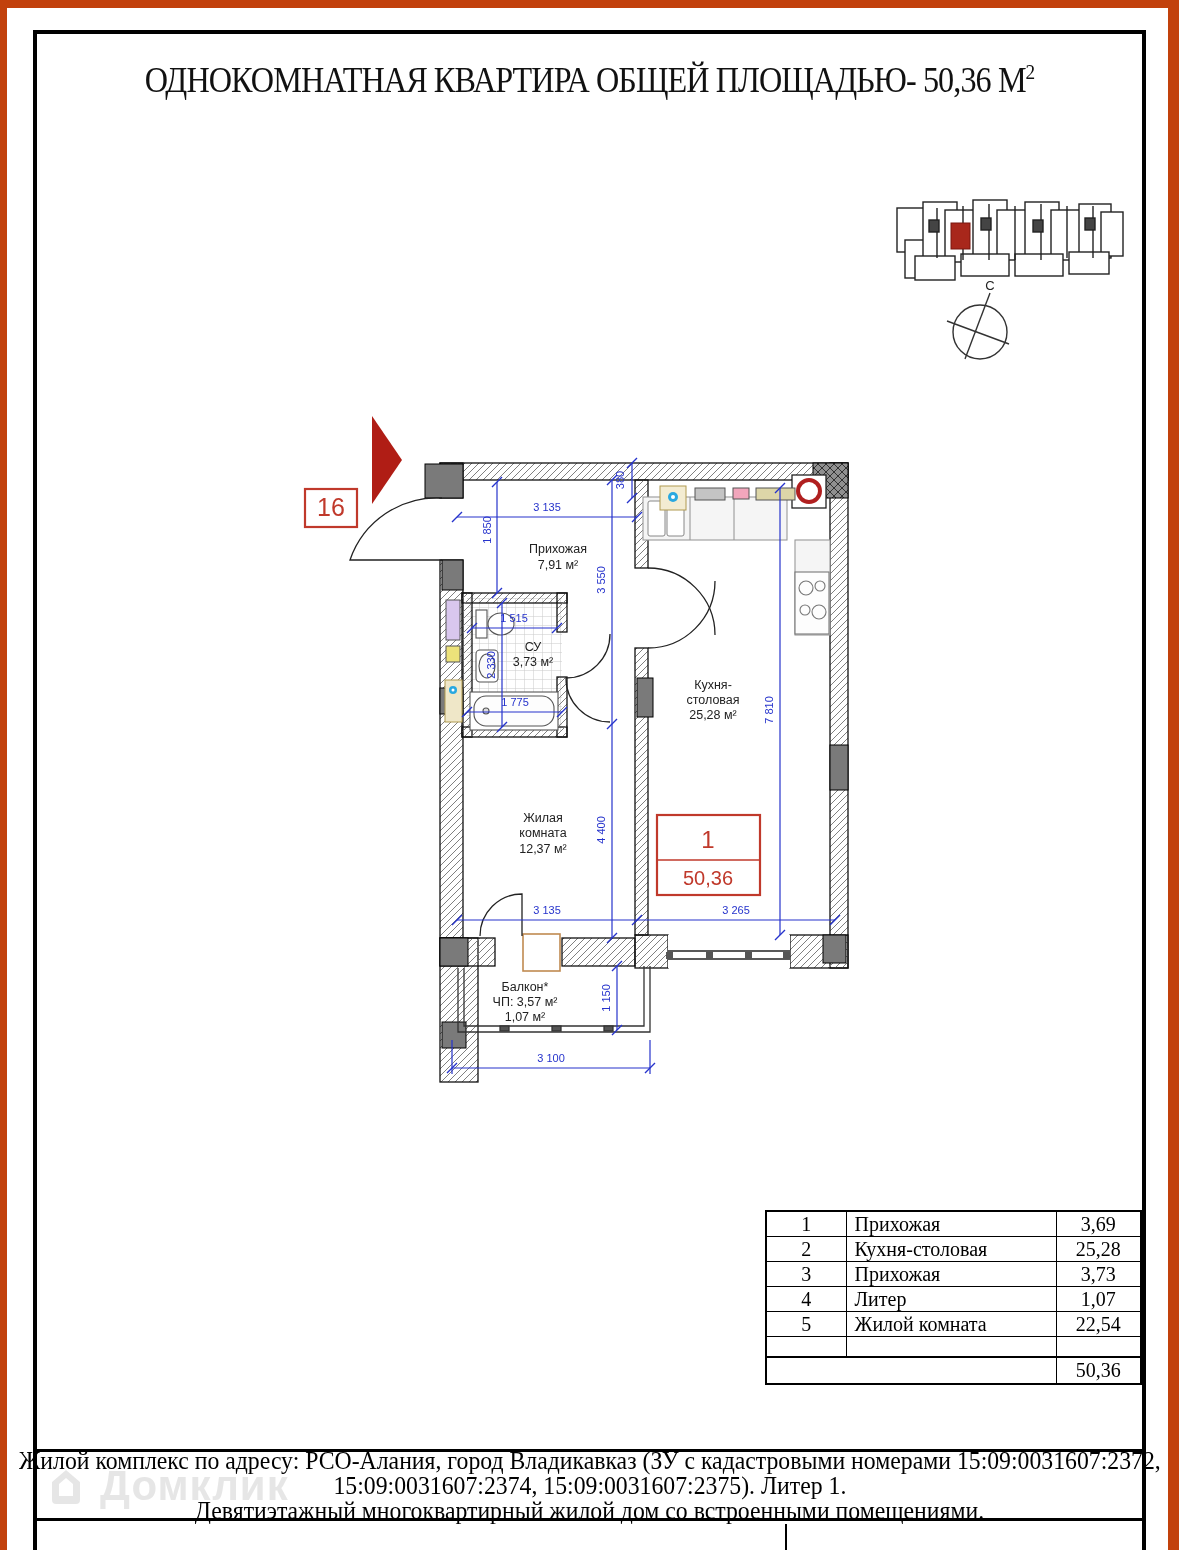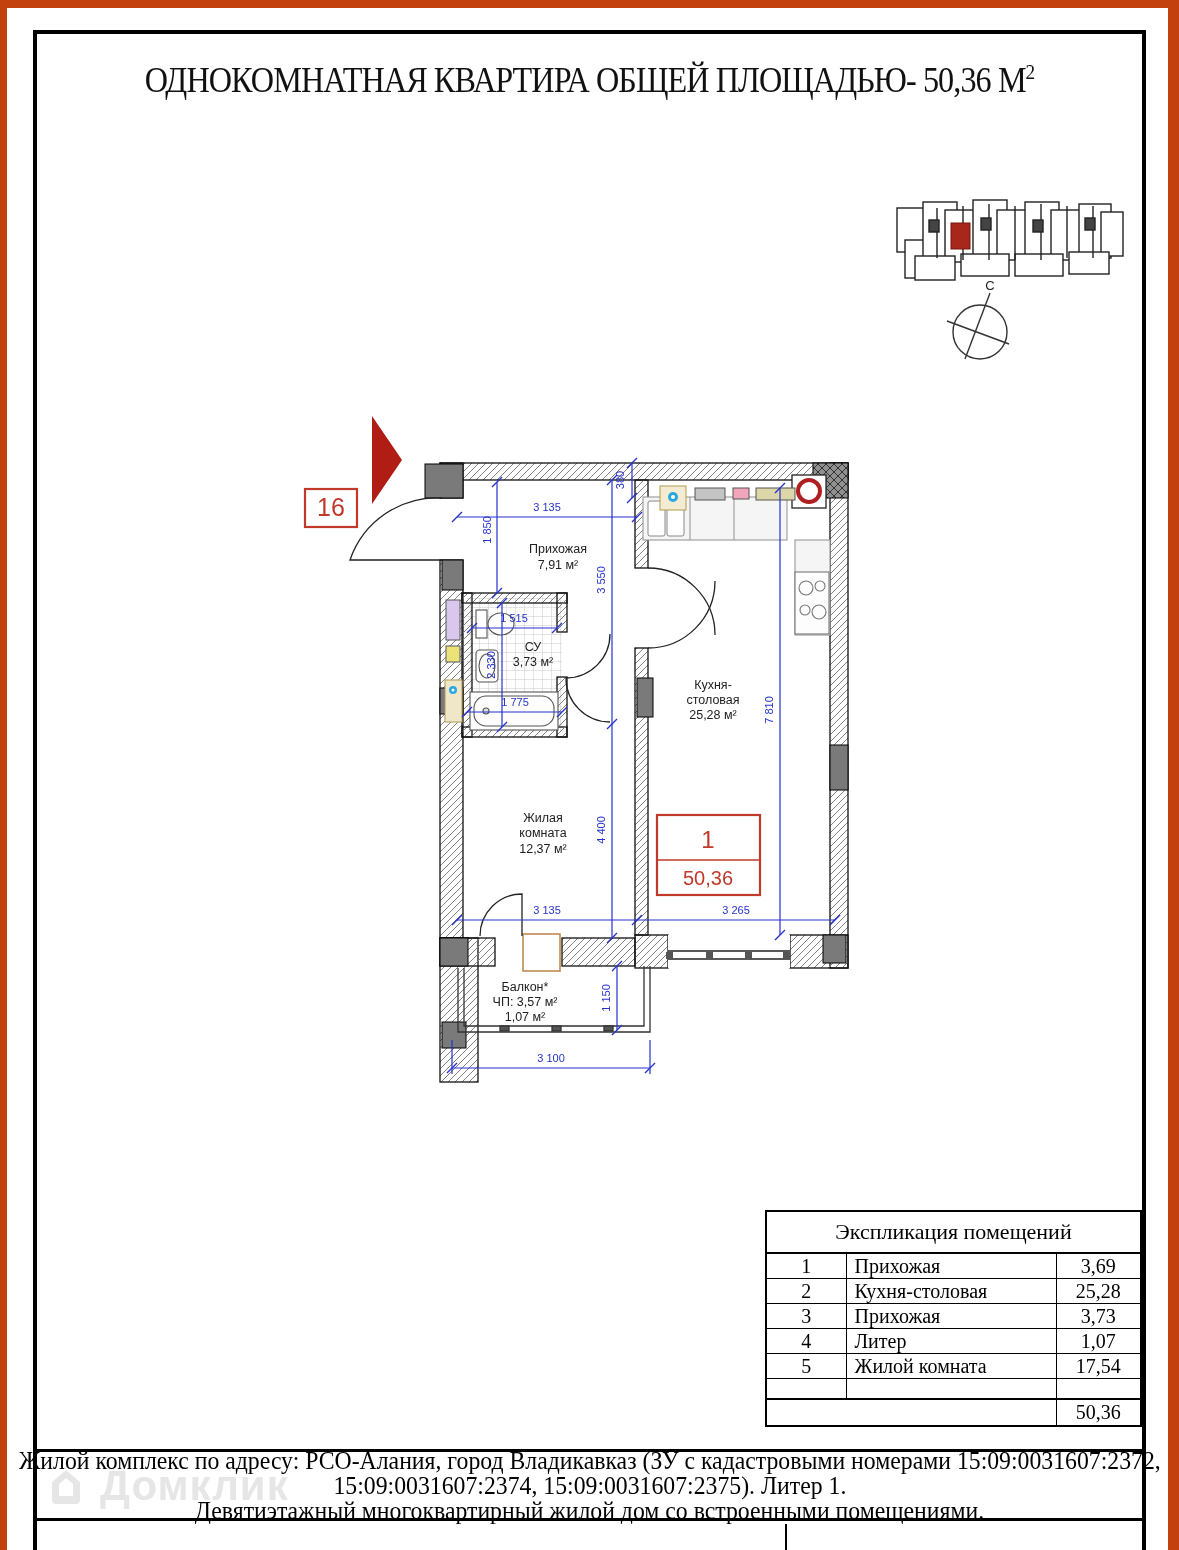--- a/index.html
+++ b/index.html
@@ -286,23 +286,20 @@
   </svg>
 
   <div class="expl">
     <table>
       <colgroup>
           <col style="width:80px">
           <col style="width:210px">
           <col style="width:85px">
         </colgroup>
       <tbody>
-          <tr>
-            <td colspan="3" class="t-title">Экспликация помещений</td>
-          </tr>
       <tr class="t-row">
         <td>1</td>
         <td class="t-name">Прихожая</td>
         <td>3,69</td>
       </tr>
       <tr class="t-row">
         <td>2</td>
         <td class="t-name">Кухня-столовая</td>
         <td>25,28</td>
       </tr>
@@ -312,21 +309,21 @@
         <td>3,73</td>
       </tr>
       <tr class="t-row">
         <td>4</td>
         <td class="t-name">Литер</td>
         <td>1,07</td>
       </tr>
       <tr class="t-row">
         <td>5</td>
         <td class="t-name">Жилой комната</td>
-        <td>17,54</td>
+        <td>22,54</td>
       </tr>
       <tr class="t-empty">
             <td></td>
             <td></td>
             <td></td>
           </tr>
       <tr class="t-total">
         <td colspan="2"></td>
         <td>50,36</td>
       </tr>

